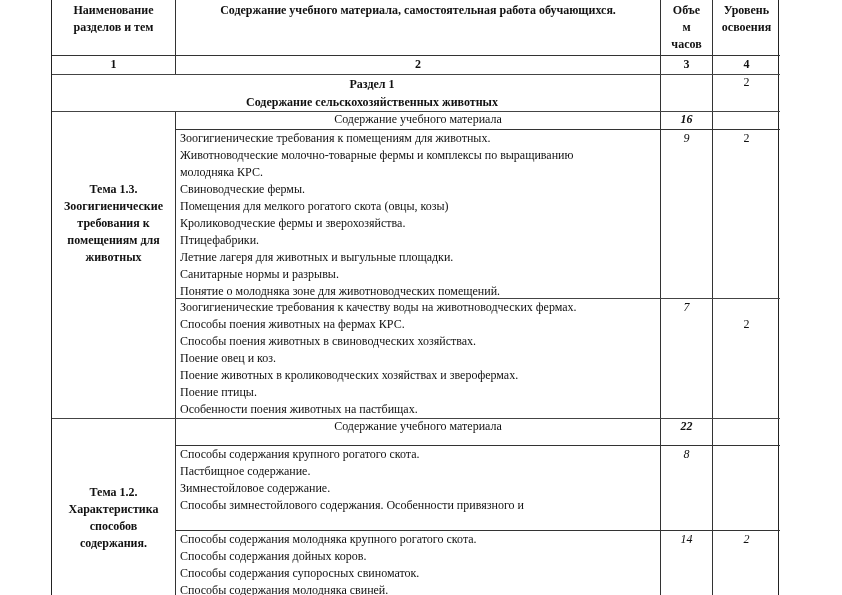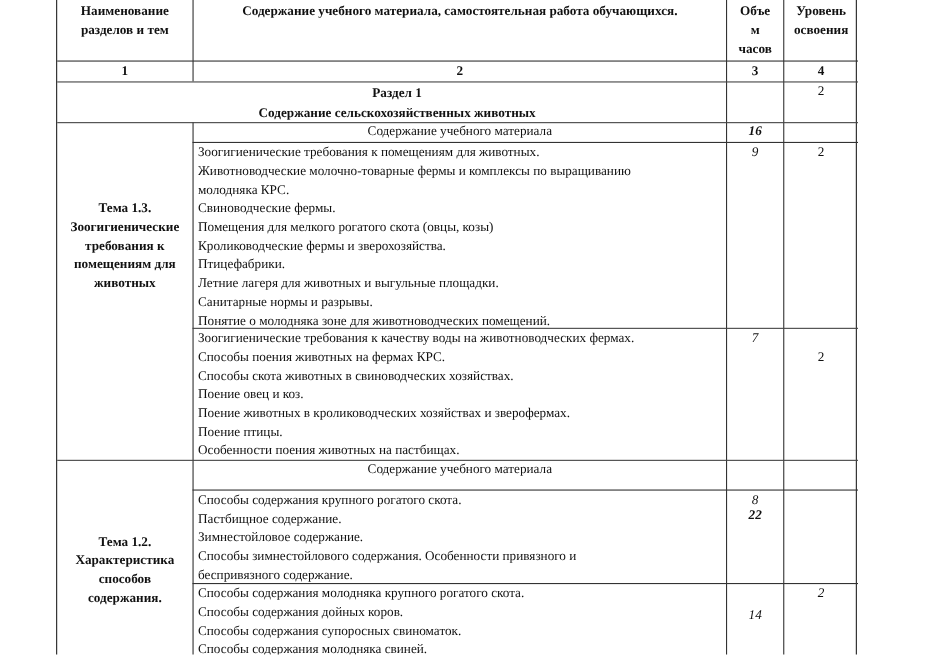--- a/index.html
+++ b/index.html
@@ -51,21 +51,21 @@
     <div class="cell b c lines" style="left:661px; top:2px; width:67px; line-height:17px;">
       <div>Уровень</div>
       <div>освоения</div>
     </div>
 
     <div class="cell b c" style="left:0; top:56px; width:123px;"><span>1</span></div>
     <div class="cell b c" style="left:124px; top:56px; width:484px;"><span>2</span></div>
     <div class="cell b c" style="left:609px; top:56px; width:51px;"><span>3</span></div>
     <div class="cell b c" style="left:661px; top:56px; width:67px;"><span>4</span></div>
 
-    <div class="cell b c lines" style="left:5px; top:75px; width:608px; line-height:18px;font-family:Liberation Serif, serif;">
+    <div class="cell b c lines" style="left:16px; top:75px; width:608px; line-height:18px;font-family:Liberation Serif, serif;">
       <div>Раздел 1</div>
       <div>Содержание сельскохозяйственных животных</div>
     </div>
     <div class="cell c" style="left:661px; top:74px; width:67px;"><span>2</span></div>
 
     <div class="cell b c lines" style="left:0; top:181px; width:123px; line-height:17px;">
       <div>Тема 1.3.</div>
       <div>Зоогигиенические</div>
       <div>требования к</div>
       <div>помещениям для</div>
@@ -85,50 +85,49 @@
       <div>Летние  лагеря для животных и выгульные площадки.</div>
       <div>Санитарные нормы и разрывы.</div>
       <div>Понятие о молодняка зоне для животноводческих помещений.</div>
     </div>
     <div class="cell c i" style="left:609px; top:130px; width:51px;"><span>9</span></div>
     <div class="cell c" style="left:661px; top:130px; width:67px;"><span>2</span></div>
 
     <div class="cell lines" style="left:128px; top:299px; width:478px;">
       <div>Зоогигиенические требования к качеству воды на животноводческих фермах.</div>
       <div>Способы поения животных на фермах КРС.</div>
-      <div>Способы скота животных в свиноводческих хозяйствах.</div>
+      <div>Способы поения животных в свиноводческих хозяйствах.</div>
       <div>Поение овец и коз.</div>
       <div>Поение животных в кролиководческих хозяйствах и зверофермах.</div>
       <div>Поение птицы.</div>
       <div>Особенности поения животных на пастбищах.</div>
     </div>
     <div class="cell c i" style="left:609px; top:299px; width:51px;"><span>7</span></div>
     <div class="cell c" style="left:661px; top:316px; width:67px;"><span>2</span></div>
 
     <div class="cell b c lines" style="left:0; top:484px; width:123px; line-height:17px;">
       <div>Тема 1.2.</div>
       <div>Характеристика</div>
       <div>способов</div>
       <div>содержания.</div>
     </div>
     <div class="cell c" style="left:124px; top:418px; width:484px;"><span>Содержание учебного материала</span></div>
-    <div class="cell c b i" style="left:609px; top:418px; width:51px;margin-top:42px;"><span>22</span></div>
+    <div class="cell c b i" style="left:609px; top:418px; width:51px;"><span>22</span></div>
 
     <div class="cell lines" style="left:128px; top:446px; width:478px;">
       <div>Способы содержания крупного рогатого скота.</div>
       <div>Пастбищное содержание.</div>
       <div>Зимнестойловое содержание.</div>
       <div>Способы зимнестойлового содержания. Особенности привязного и</div>
-      <div>беспривязного содержание.</div>
     </div>
     <div class="cell c i" style="left:609px; top:446px; width:51px;"><span>8</span></div>
 
     <div class="cell lines" style="left:128px; top:531px; width:478px;">
       <div>Способы содержания молодняка крупного рогатого скота.</div>
       <div>Способы содержания дойных коров.</div>
       <div>Способы содержания супоросных свиноматок.</div>
       <div>Способы содержания молодняка свиней.</div>
     </div>
-    <div class="cell c i" style="left:609px; top:531px; width:51px;margin-top:20px;"><span>14</span></div>
+    <div class="cell c i" style="left:609px; top:531px; width:51px;"><span>14</span></div>
     <div class="cell c i" style="left:661px; top:531px; width:67px;"><span>2</span></div>
 
   </div>
 </div>
 
 </body></html>

